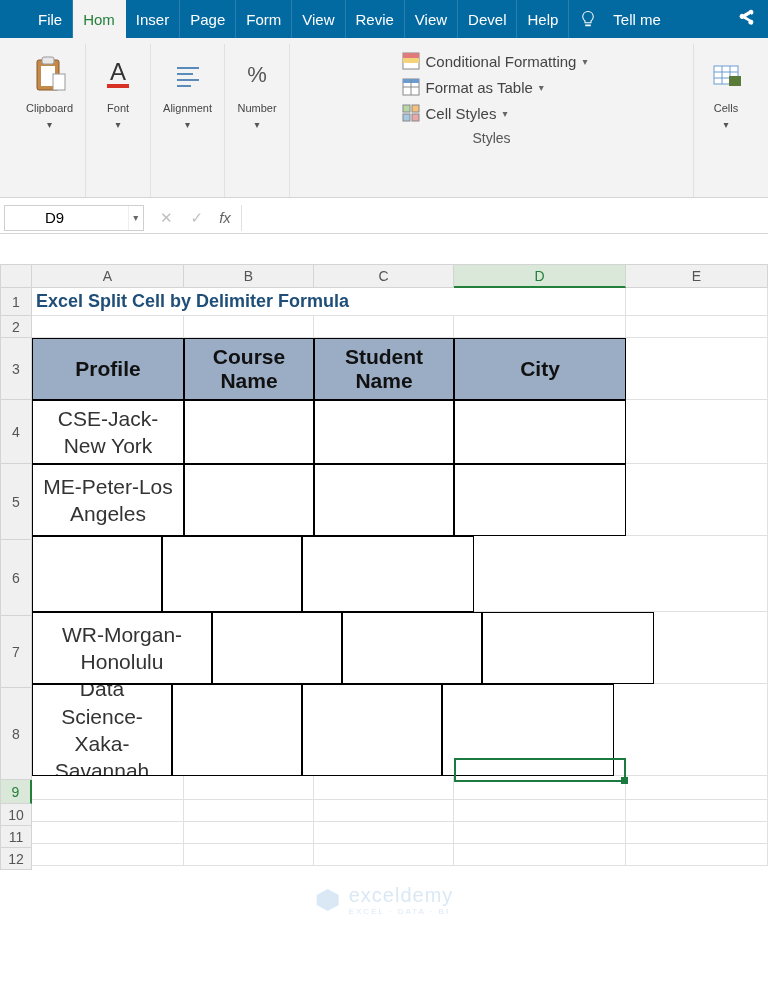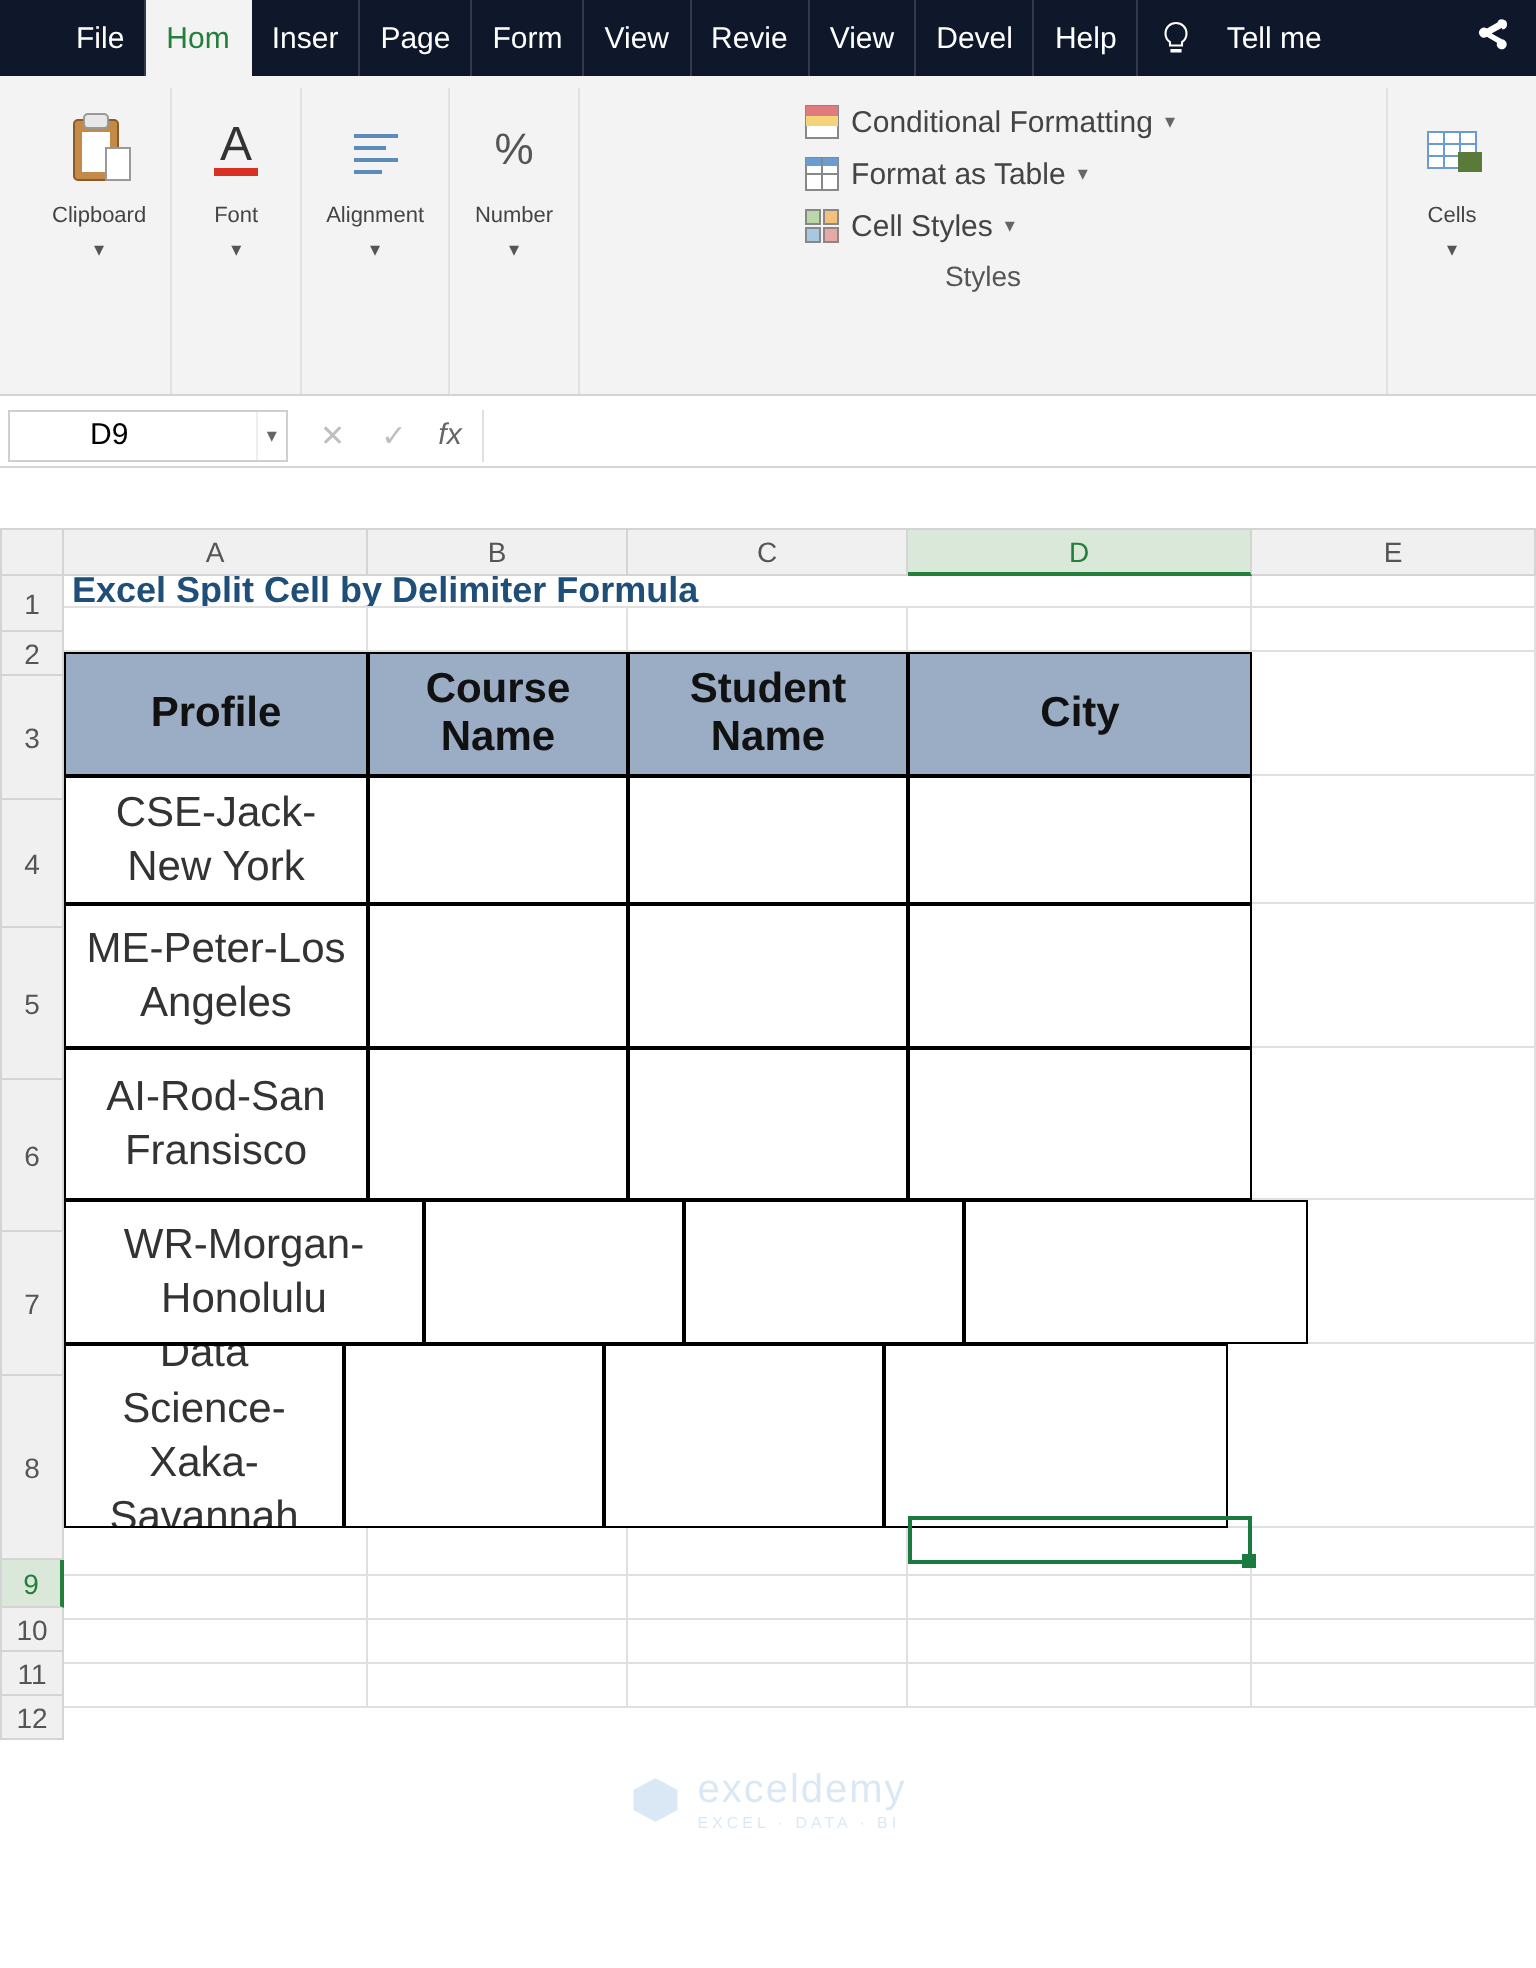--- a/index.html
+++ b/index.html
@@ -1,19 +1,19 @@
 <!DOCTYPE html>
 <html><head>
 <meta charset="utf-8">
 <style>
 * { box-sizing: border-box; margin: 0; padding: 0; font-family: "Segoe UI", Tahoma, sans-serif; }
 body { background: #fff; width: 768px; height: 984px; overflow: hidden; position: relative; }
 
 
-.tabs-bar { background: #0f172a; height: 38px; display: flex; align-items: stretch; padding-left: 28px; }
+.tabs-bar { background: #0369a1; height: 38px; display: flex; align-items: stretch; padding-left: 28px; }
 .tab { color: #fff; font-size: 15px; padding: 0 10px; display: flex; align-items: center; cursor: pointer; border-right: 1px solid rgba(255,255,255,0.15); }
 .tab.active { background: #f3f3f3; color: #237f3a; font-weight: 400; }
 .tab-icon-bulb { display:flex; align-items:center; padding: 0 10px; fill: #fff; }
 .tellme { color: #fff; font-size: 15px; display:flex; align-items: center; padding-left: 6px; }
 .share-icon { position:absolute; right: 12px; top: 8px; fill: #fff; }
 
 
 .ribbon { background: #f3f3f3; border-bottom: 1px solid #d4d4d4; height: 160px; display: flex; padding: 6px 10px 0 14px; }
 .group { display:flex; flex-direction: column; align-items:center; padding: 0 12px; border-right: 1px solid #e1e1e1; position:relative; }
 .group:last-child { border-right:none;}
@@ -255,21 +255,21 @@
       <div class="rh" style="height:72px">7</div>
       <div class="rh" style="height:92px">8</div>
       <div class="rh sel" style="height:24px">9</div>
       <div class="rh" style="height:22px">10</div>
       <div class="rh" style="height:22px">11</div>
       <div class="rh" style="height:22px">12</div>
     </div>
 
     <div class="cells">
 
-      <div class="crow" style="height:16px">
+      <div class="crow" style="height:28px">
         <div class="cell title-cell" style="width:594px">Excel Split Cell by Delimiter Formula</div>
         <div class="cell" style="flex:1"></div>
       </div>
 
       <div class="crow" style="height:22px">
         <div class="cell" style="width:152px"></div>
         <div class="cell" style="width:130px"></div>
         <div class="cell" style="width:140px"></div>
         <div class="cell" style="width:172px"></div>
         <div class="cell" style="flex:1"></div>
@@ -293,21 +293,20 @@
 
       <div class="crow" style="height:72px">
         <div class="cell data-cell" style="width:152px">ME-Peter-Los Angeles</div>
         <div class="cell data-cell" style="width:130px"></div>
         <div class="cell data-cell" style="width:140px"></div>
         <div class="cell data-cell" style="width:172px"></div>
         <div class="cell" style="flex:1"></div>
       </div>
 
       <div class="crow" style="height:76px">
-        <div class="cell data-cell" style="width:152px">AI-Rod-San Fransisco</div>
         <div class="cell data-cell" style="width:130px"></div>
         <div class="cell data-cell" style="width:140px"></div>
         <div class="cell data-cell" style="width:172px"></div>
         <div class="cell" style="flex:1"></div>
       </div>
 
       <div class="crow" style="height:72px">
         <div class="cell data-cell" style="width:180px">WR-Morgan-Honolulu</div>
         <div class="cell data-cell" style="width:130px"></div>
         <div class="cell data-cell" style="width:140px"></div>

